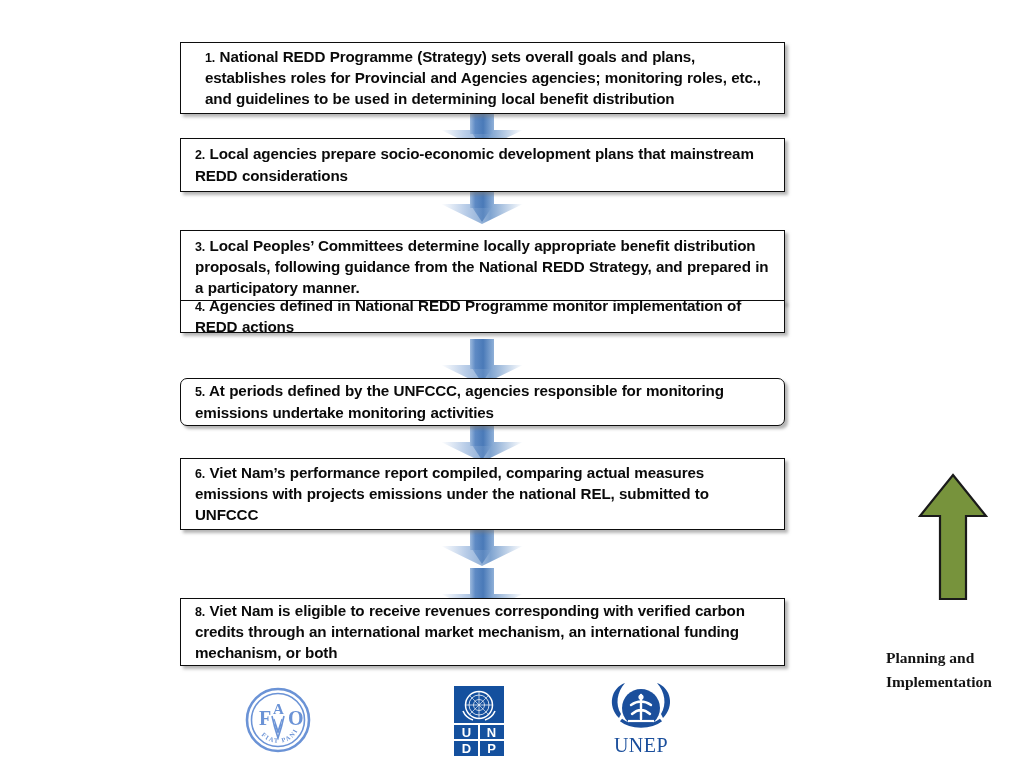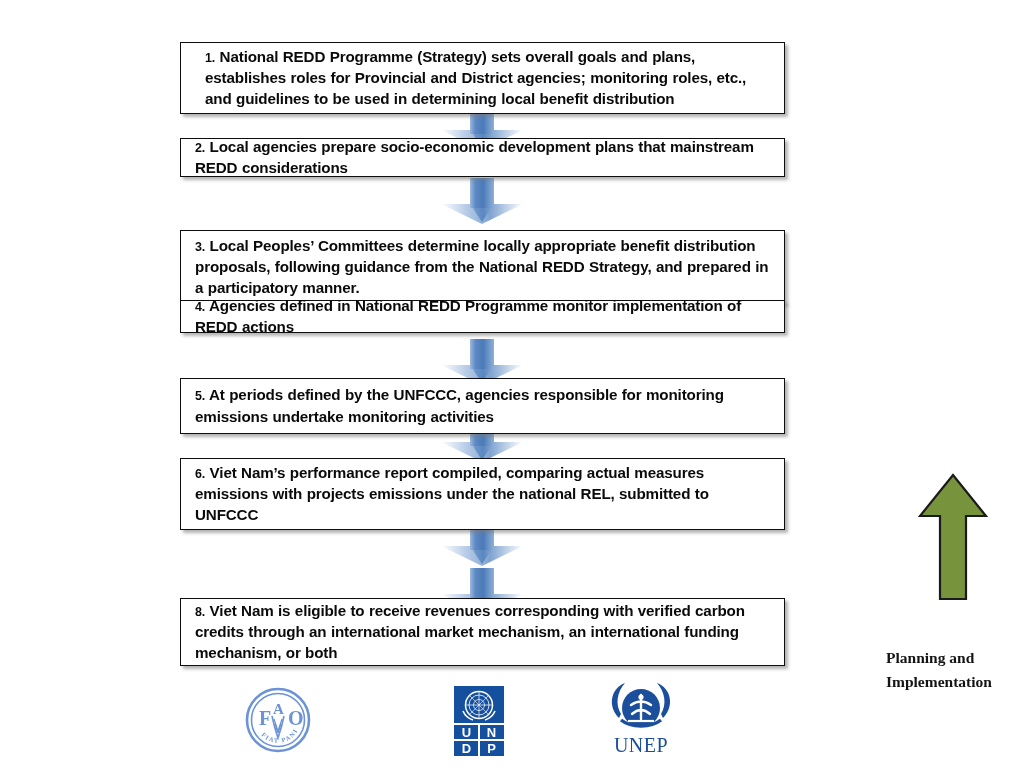--- a/index.html
+++ b/index.html
@@ -43,24 +43,24 @@
     line-height: 20.5px;
     color: #0a0a0a;
     letter-spacing: -0.15px;
     word-spacing: 0.4px;
   }
   .flow-text .num {
     font-size: 12.5px;
     font-weight: bold;
   }
   .box-1 { top: 42px;  height: 72px; padding-left: 24px; }
-  .box-2 { top: 138px; height: 39px; align-items: center; }
+  .box-2 { top: 138px; height: 54px; align-items: center; }
   .box-3 { top: 230px; height: 74px; }
   .box-4 { top: 300px; height: 33px; }
-  .box-5 { top: 378px; height: 56px; }
+  .box-5 { top: 378px; height: 48px; border-radius: 7px; }
   .box-6 { top: 458px; height: 72px; justify-content: center; }
   .box-7 { top: 546px; height: 32px; }
   .box-8 { top: 598px; height: 68px; }
 
   
   .blue-arrow {
     position: absolute;
     left: 441px;
     width: 82px;
     height: 46px;
@@ -176,21 +176,21 @@
 
   <div class="blue-arrow a-7">
     <svg viewBox="0 0 82 46" width="82" height="46" preserveAspectRatio="none">
       <polygon points="0,26 29,26 29,0 53,0 53,26 82,26 41,46" fill="url(#gw1)"></polygon>
       <rect x="29" y="0" width="24" height="30" fill="url(#ga1)"></rect>
       <polygon points="29,26 53,26 41,44" fill="url(#ga1)" opacity="0.75"></polygon>
     </svg>
   </div>
 
   <div class="flow-box box-1">
-    <div class="flow-text"><span class="num">1.</span> <span>National REDD Programme (Strategy) sets overall goals and plans, establishes roles for Provincial and District agencies; monitoring roles, etc., and guidelines to be used in determining local benefit distribution</span></div>
+    <div class="flow-text"><span class="num">1.</span> <span>National REDD Programme (Strategy) sets overall goals and plans, establishes roles for Provincial and Agencies agencies; monitoring roles, etc., and guidelines to be used in determining local benefit distribution</span></div>
   </div>
 
   <div class="flow-box box-2">
     <div class="flow-text"><span class="num">2.</span> <span>Local agencies prepare socio-economic development plans that mainstream REDD considerations</span></div>
   </div>
 
   <div class="flow-box box-3">
     <div class="flow-text"><span class="num">3.</span> <span>Local Peoples’ Committees determine locally appropriate benefit distribution proposals, following guidance from the National REDD Strategy, and prepared in a participatory manner.</span></div>
   </div>
 

